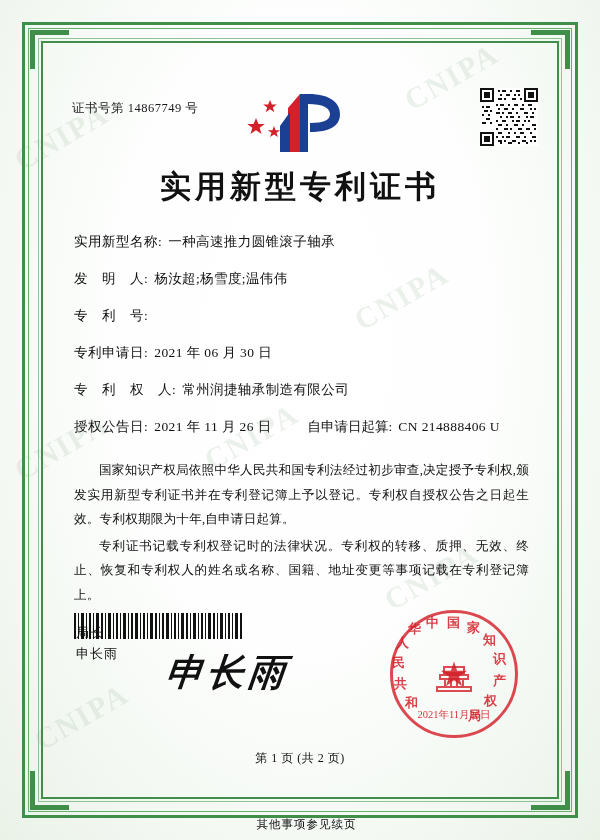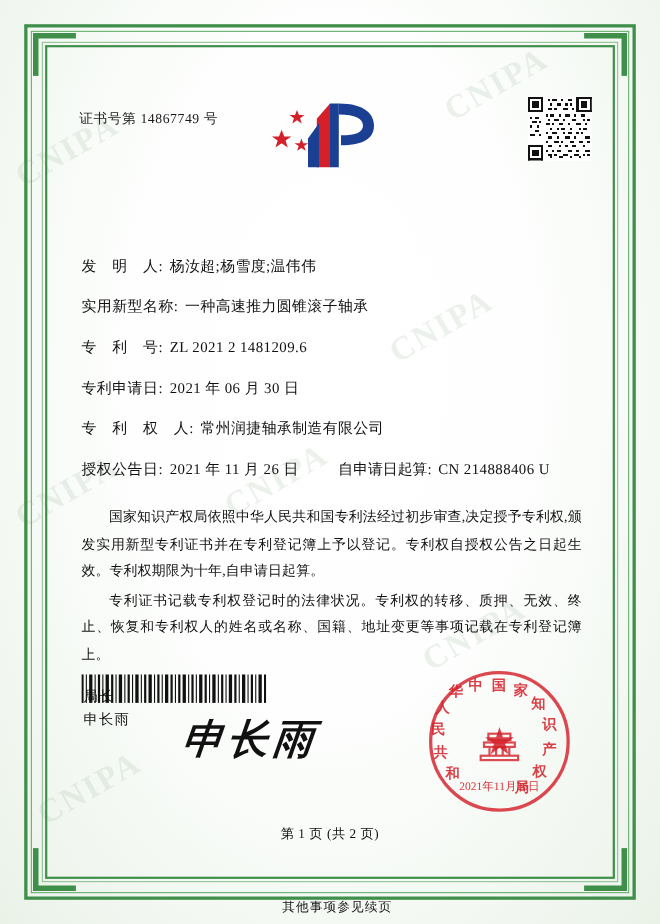--- a/index.html
+++ b/index.html
@@ -429,33 +429,33 @@
 
         <g>
           <polygon points="60,8 68,8 68,66 60,66" fill="#1b3f93"></polygon>
           <path d="M68,8 C92,8 100,18 100,28 C100,40 90,46 70,46 L70,37 C84,37 90,34 90,28 C90,22 83,18 68,18 Z" fill="#1b3f93"></path>
           <polygon points="48,22 60,8 60,66 48,66" fill="#d4202a"></polygon>
           <polygon points="40,40 50,26 50,66 40,66" fill="#1b3f93"></polygon>
         </g>
       </svg>
     </div>
 
+    <div class="doc-title">实用新型专利证书</div>
 
     <div class="fields">
+      <div class="field-row">
+        <span class="field-label">实用新型名称:</span>
+        <span class="field-value">一种高速推力圆锥滚子轴承</span>
+      </div>
       <div class="field-row">
         <span class="field-label">发　明　人:</span>
         <span class="field-value">杨汝超;杨雪度;温伟伟</span>
       </div>
       <div class="field-row">
-        <span class="field-label">实用新型名称:</span>
-        <span class="field-value">一种高速推力圆锥滚子轴承</span>
-      </div>
-      <div class="field-row">
         <span class="field-label">专　利　号:</span>
-        <span class="field-value">ZL 2021 2 1481209.6</span>
       </div>
       <div class="field-row">
         <span class="field-label">专利申请日:</span>
         <span class="field-value">2021 年 06 月 30 日</span>
       </div>
       <div class="field-row">
         <span class="field-label">专　利　权　人:</span>
         <span class="field-value">常州润捷轴承制造有限公司</span>
       </div>
       <div class="field-row dual">

